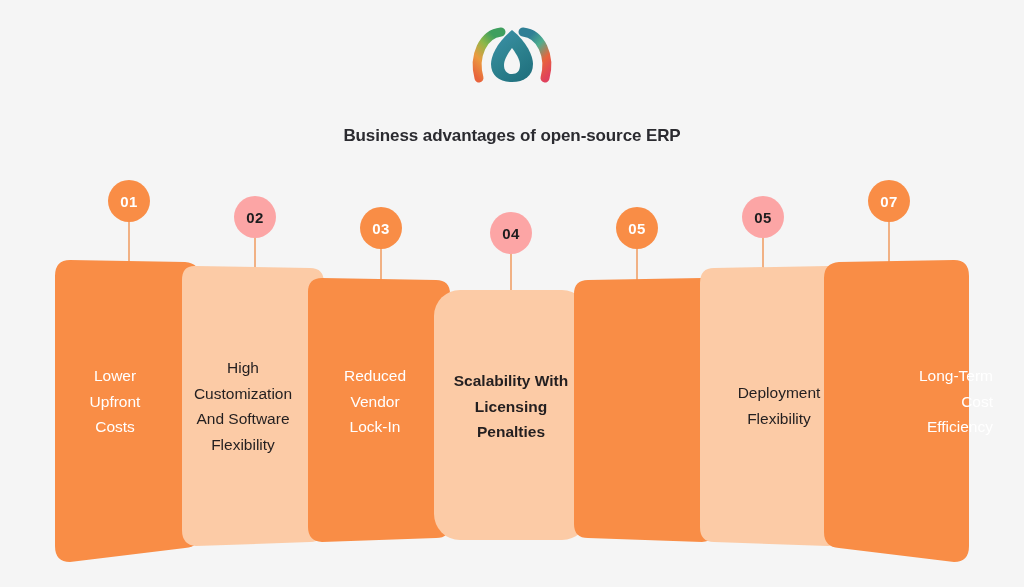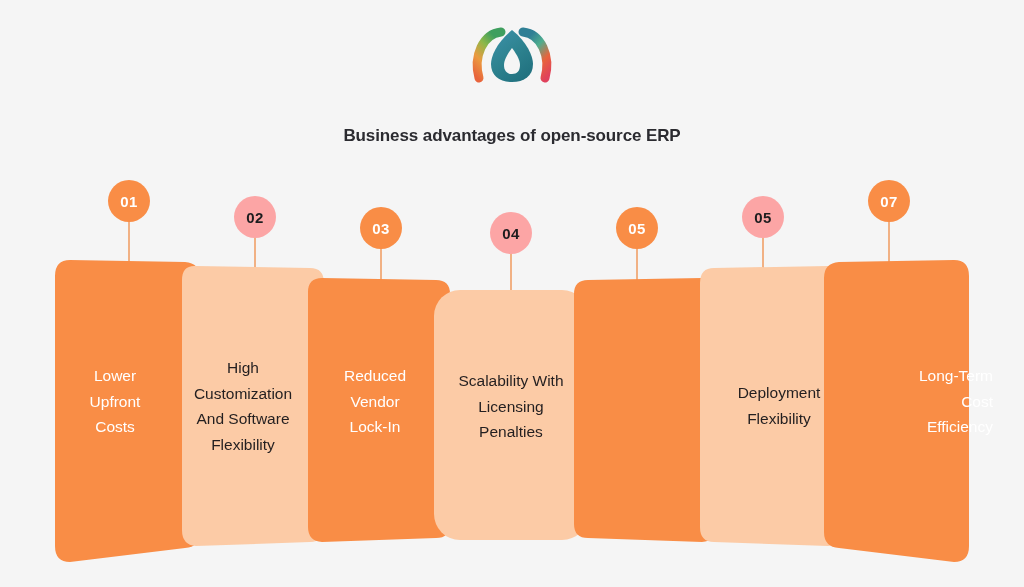--- a/index.html
+++ b/index.html
@@ -186,21 +186,21 @@
   <div class="caption on-dark" style="left:115px; top:231px; width:130px;">Lower
 Upfront
 Costs</div>
   <div class="caption on-light" style="left:243px; top:236px; width:146px;">High
 Customization
 And Software
 Flexibility</div>
   <div class="caption on-dark" style="left:375px; top:231px; width:130px;">Reduced
 Vendor
 Lock-In</div>
-  <div class="caption on-light" style="left:511px; top:236px; width:150px;">Scalability With
+  <div class="caption on-light" style="left:511px; top:236px; width:150px;font-weight:bold;">Scalability With
 Licensing
 Penalties</div>
   <div class="caption on-light" style="left:779px; top:236px; width:140px;">Deployment
 Flexibility</div>
   <div class="caption on-dark" style="left:928px; top:231px; width:130px;text-align:right;">Long-Term
 Cost
 Efficiency</div>
 </div>
 
 </body></html>

